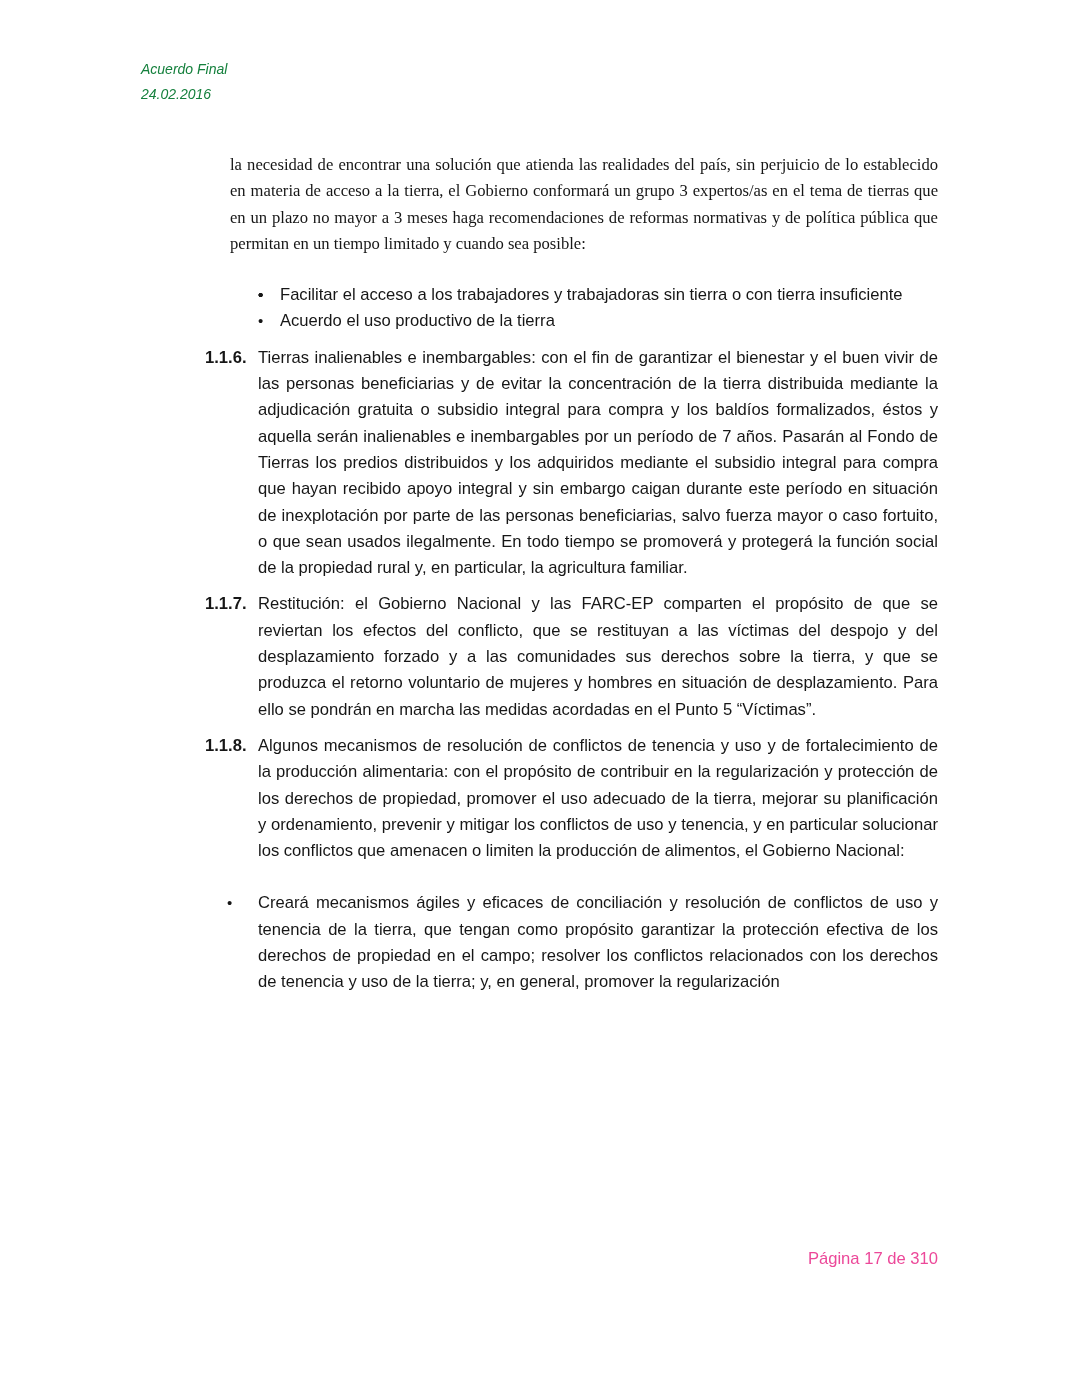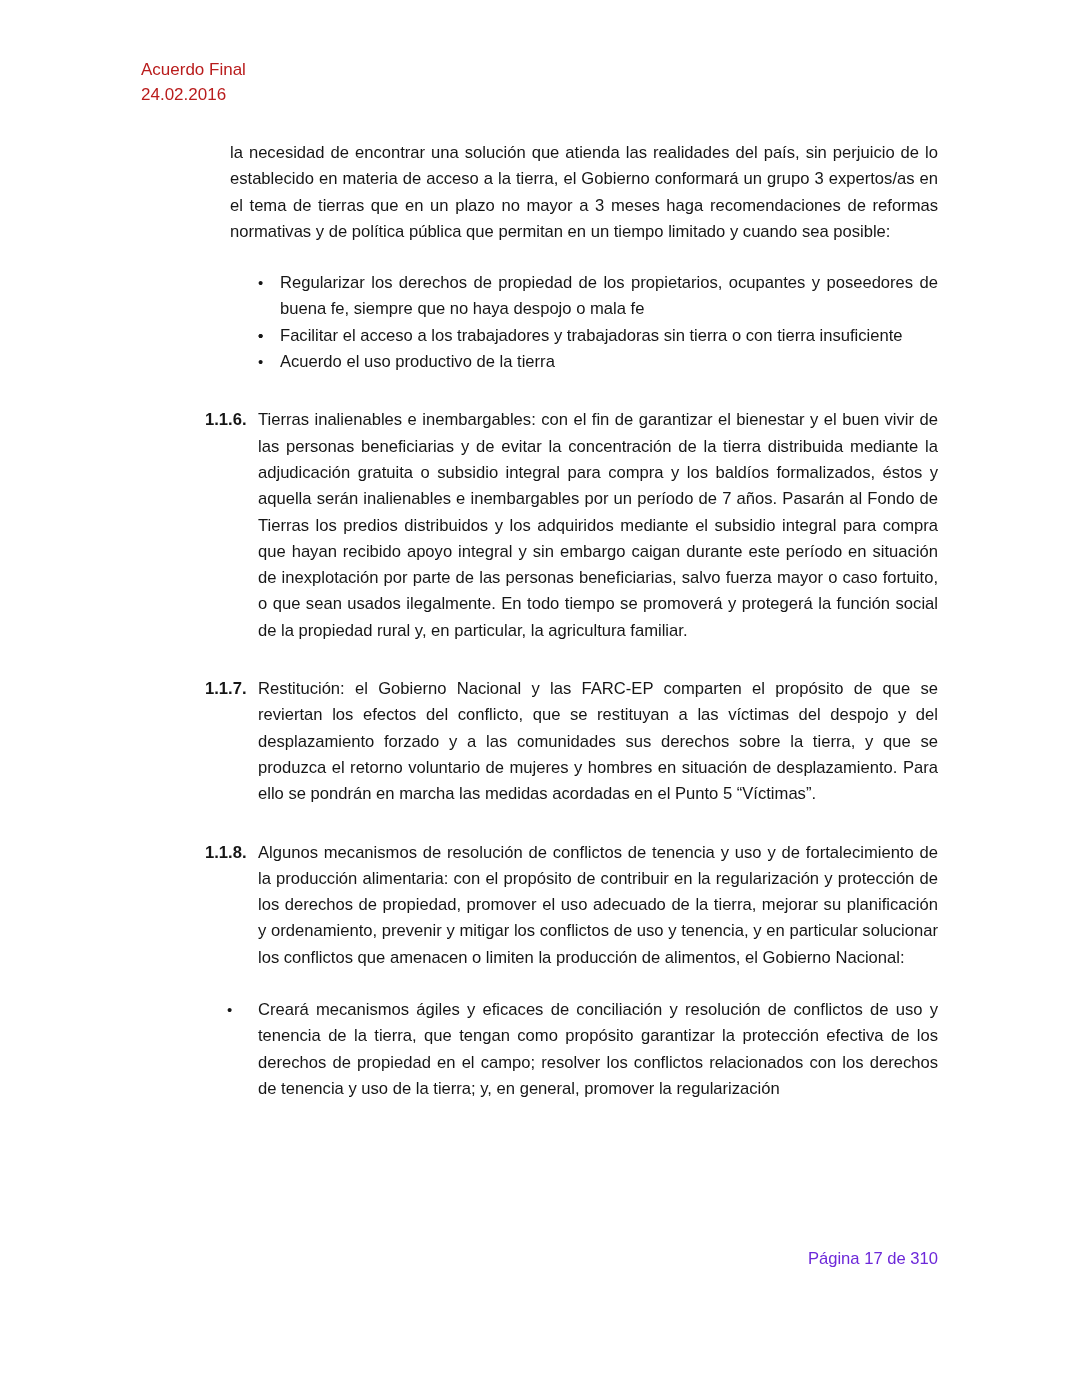--- a/index.html
+++ b/index.html
@@ -20,42 +20,44 @@
     background: #ffffff;
     box-sizing: border-box;
     overflow: hidden;
   }
 
   
   .doc-header {
     position: absolute;
     left: 141px;
     top: 57px;
-    font-size: 17px;
+    font-size: 14px;
     line-height: 25px;
-    color: #b91c1c;
+    color: #15803d;
+    font-style: italic;
   }
   .doc-header .hline { display: block; white-space: nowrap; }
 
   
   .content {
     position: absolute;
     left: 205px;
     top: 140px;
     width: 733px;           
     font-size: 16.6px;
     line-height: 26.3px;
   }
 
   
   .para {
     text-align: justify;
     text-justify: inter-word;
-    margin: 0 0 0 25px;     
+    margin: 12px 0 0 25px;     
     width: 708px;
+    font-family: Liberation Serif, serif;
   }
 
   
   .bullets {
     list-style: none;
     margin: 25px 0 0 0;
     padding: 0;
   }
   .bullets li {
     position: relative;
@@ -70,21 +72,21 @@
     position: absolute;
     left: -22px;
     top: 0;
     font-size: 15px;
     line-height: 26.3px;
   }
 
   
   .clause {
     position: relative;
-    margin-top: 32px;
+    margin-top: 10px;
     padding-left: 53px;       
     width: 680px;             
     box-sizing: content-box;
   }
   .clause .num {
     position: absolute;
     left: 0;
     top: 0;
     font-weight: bold;
     white-space: nowrap;
@@ -118,41 +120,40 @@
 
   
   .doc-footer {
     position: absolute;
     left: 205px;
     top: 1246px;
     width: 733px;
     text-align: right;
     font-size: 16.6px;
     line-height: 26px;
-    color: #6d28d9;
+    color: #ec4899;
   }
 </style>
 </head>
 <body>
 
 <div class="page">
 
   <div class="doc-header">
     <span class="hline">Acuerdo Final</span>
     <span class="hline">24.02.2016</span>
   </div>
 
   <div class="content">
 
     <p class="para">la necesidad de encontrar una solución que atienda las realidades del país, sin perjuicio de lo establecido en materia de acceso a la  tierra, el Gobierno conformará un grupo 3 expertos/as en el tema de tierras que en un plazo no mayor a 3 meses haga recomendaciones de reformas normativas y de política pública que permitan en un tiempo limitado y cuando sea posible:</p>
 
     <ul class="bullets">
       <li>
         <span class="marker">•</span>
-        <span>Regularizar los derechos de propiedad de los propietarios, ocupantes y poseedores de buena fe, siempre que no haya despojo o mala fe</span>
       </li>
       <li>
         <span class="marker">•</span>
       </li>
       <li>
         <span class="marker">•</span>
         <span>Facilitar el acceso a los trabajadores y trabajadoras sin tierra o con tierra insuficiente</span>
       </li>
       <li>
         <span class="marker">•</span>

